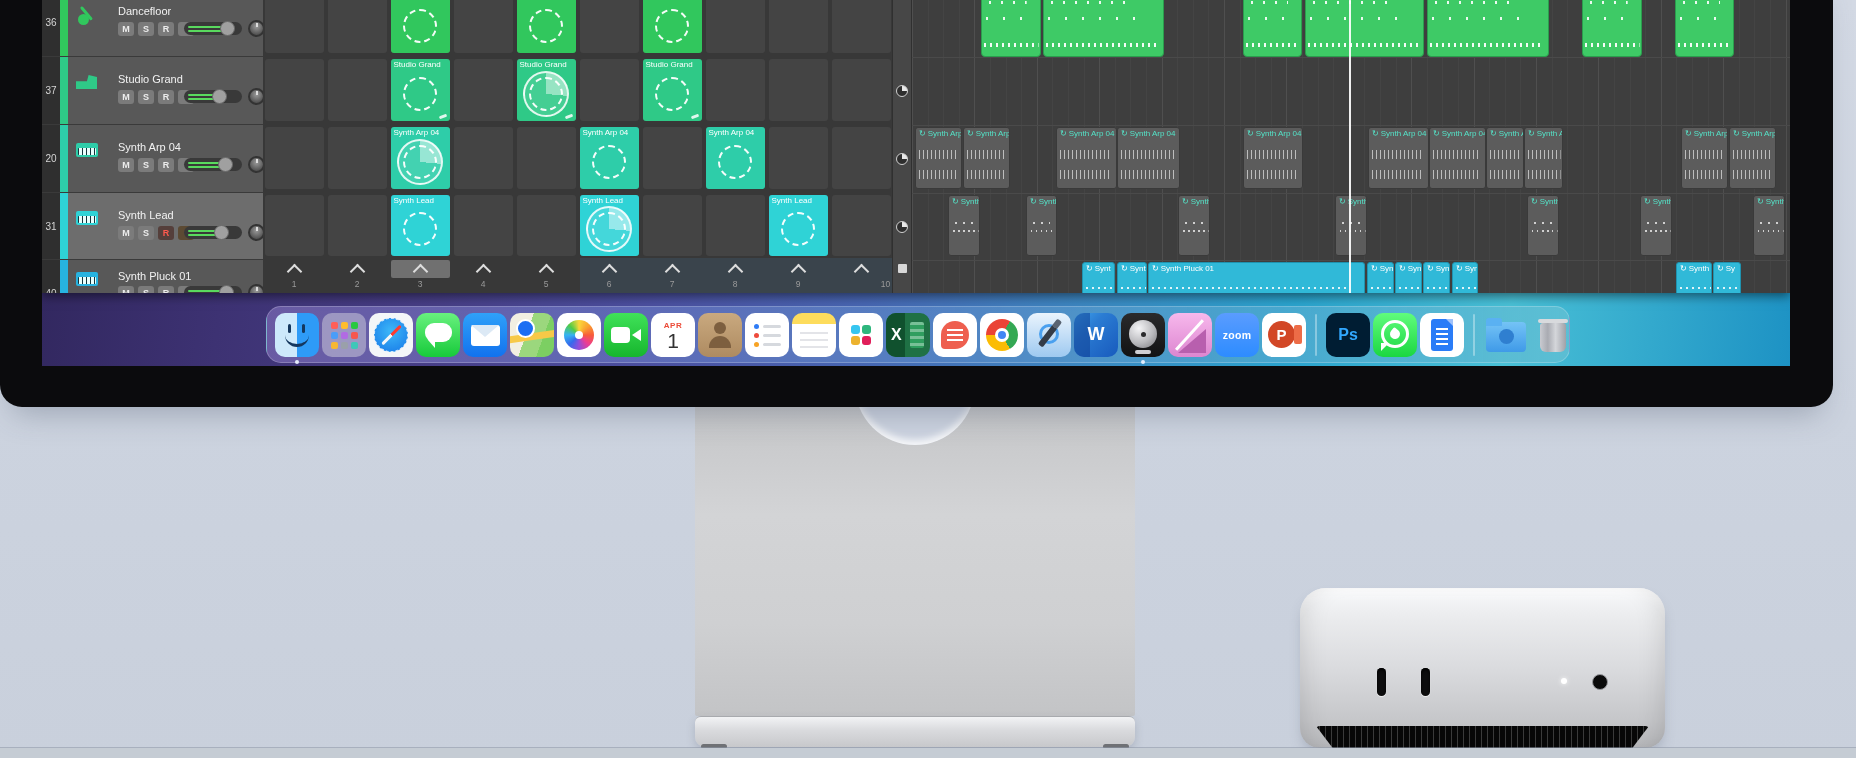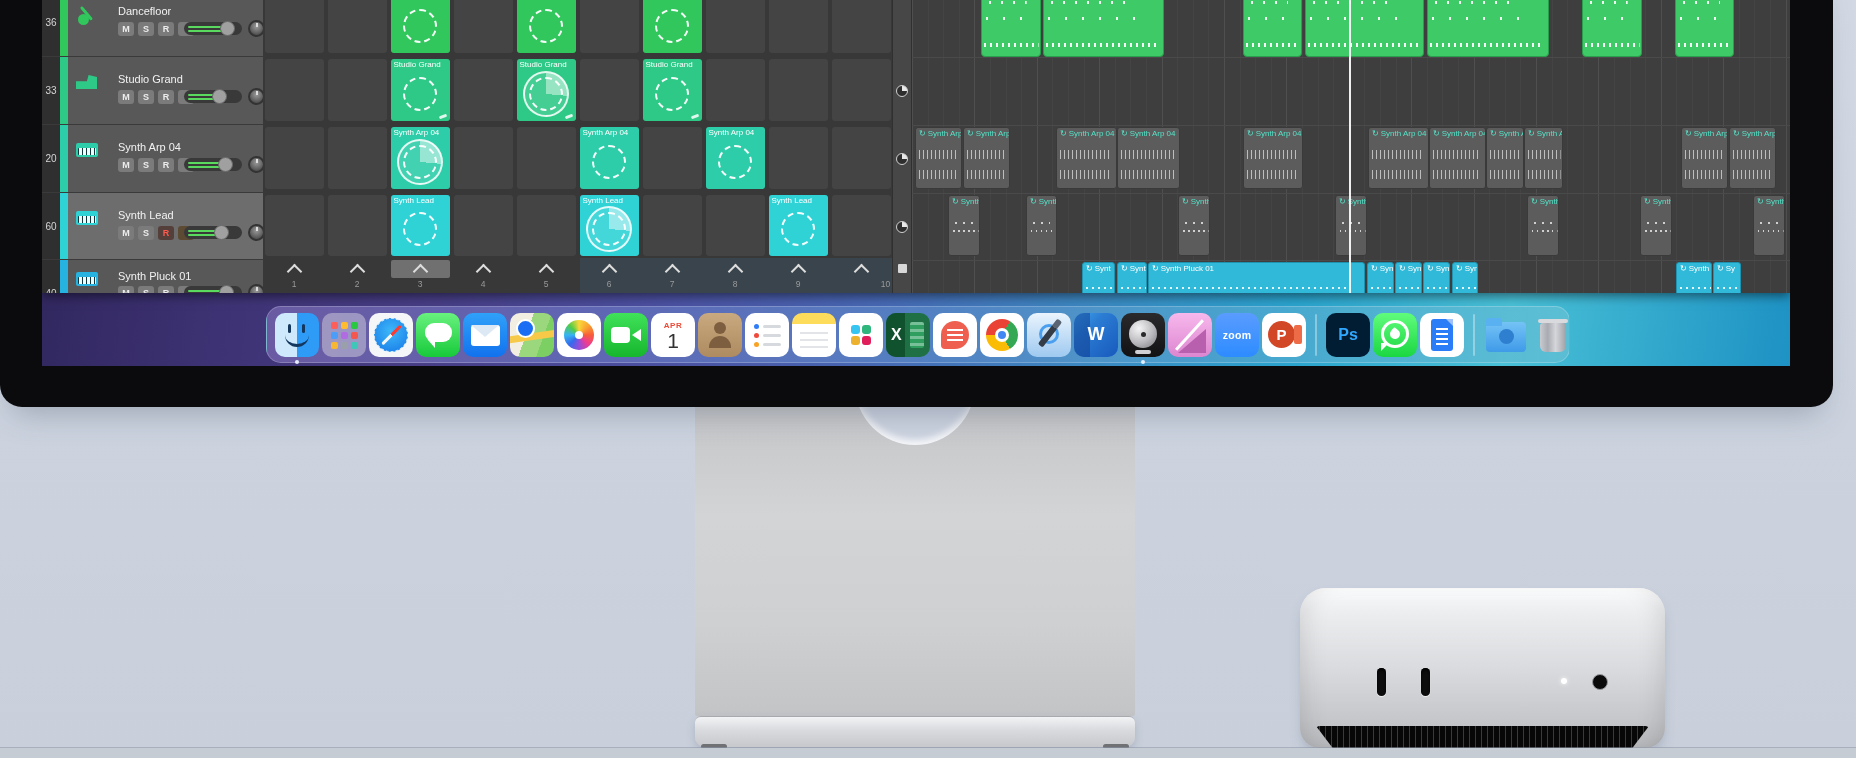--- a/index.html
+++ b/index.html
@@ -298,21 +298,21 @@
               <div class="tslider" style="top: 33px;">
                 <div class="fill" style="width: 40px;"></div>
                 <div class="fill2" style="width: 40px;"></div>
                 <div class="thumb" style="left: 36px;"></div>
               </div>
               <div class="tknob" style="top: 31px;">
                 <div class="tick"></div>
               </div>
             </div>
             <div class="thead" style="top: 57px; height: 68px;">
-              <div class="tnum">33</div>
+              <div class="tnum">37</div>
               <div class="tcolor" style="background: rgb(47, 201, 135);"></div>
               <div class="ticon" style="top: 18px; color: rgb(47, 201, 135);">
                 <span class="icon-piano"></span>
               </div>
               <div class="tname" style="top: 16px;">Studio Grand</div>
               <div class="tbtns" style="top: 33px;">
                 <div class="tb">M</div>
                 <div class="tb">S</div>
                 <div class="tb">R</div>
                 <div class="tb">I</div>
@@ -342,21 +342,21 @@
               <div class="tslider" style="top: 33px;">
                 <div class="fill" style="width: 38px;"></div>
                 <div class="fill2" style="width: 38px;"></div>
                 <div class="thumb" style="left: 34px;"></div>
               </div>
               <div class="tknob" style="top: 31px;">
                 <div class="tick"></div>
               </div>
             </div>
             <div class="thead sel" style="top: 193px; height: 67px;">
-              <div class="tnum">60</div>
+              <div class="tnum">31</div>
               <div class="tcolor" style="background: rgb(47, 211, 214);"></div>
               <div class="ticon" style="top: 18px; color: rgb(47, 211, 214);">
                 <span class="icon-keys"></span>
               </div>
               <div class="tname" style="top: 16px;">Synth Lead</div>
               <div class="tbtns" style="top: 33px;">
                 <div class="tb">M</div>
                 <div class="tb">S</div>
                 <div class="tb rec">R</div>
                 <div class="tb inp">I</div>

